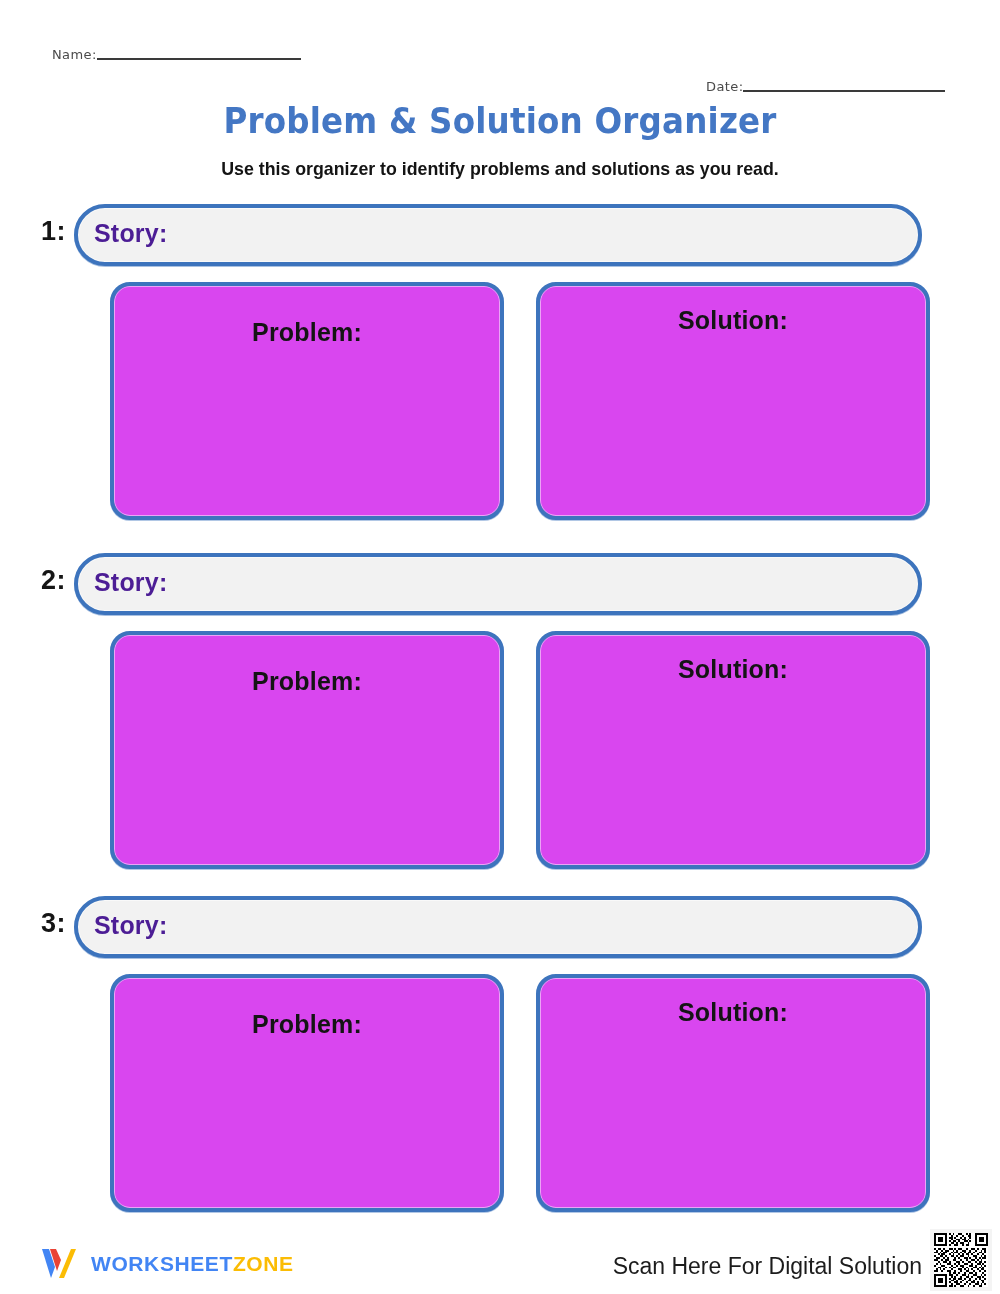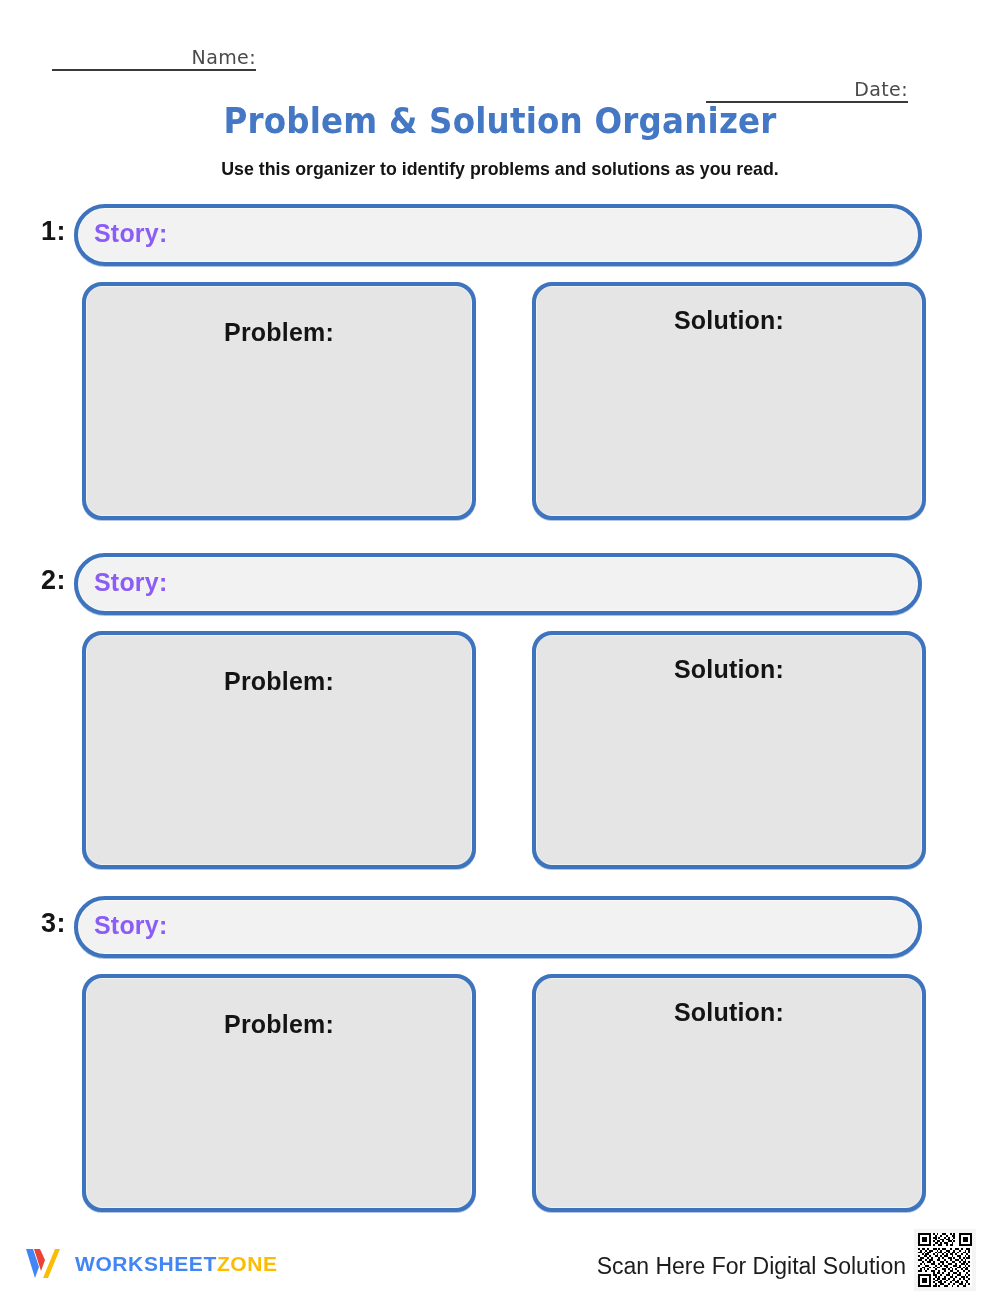--- a/index.html
+++ b/index.html
@@ -24,26 +24,25 @@
     position: absolute;
     top: 48px;
     left: 0;
     width: 1000px;
     height: 30px;
   }
   .meta-field {
     position: absolute;
     display: flex;
     align-items: flex-end;
-    font-size: 19px;
+    font-size: 13px;
     color: #4a4a4a;
     letter-spacing: .4px;
     font-family: "DejaVu Sans", sans-serif;
     white-space: nowrap;
-    flex-direction: column;
   }
   .meta-field.name { left: 52px; }
   .meta-field.date { left: 706px; margin-top: 32px; }
   .meta-label { line-height: 1; padding-bottom: 2px; }
   .meta-rule {
     display: block;
     height: 2px;
     background: #3a3a3a;
     margin-bottom: 3px;
   }
@@ -114,67 +113,68 @@
     border-radius: 34px;
     border: 1px solid rgba(61,116,189,.35);
     pointer-events: none;
   }
   .story-label {
     position: absolute;
     left: 94px;
     top: 19px;
     font-size: 25px;
     font-weight: bold;
-    color: #8b5cf6;
+    color: #4c1d95;
     letter-spacing: .2px;
   }
 
   .boxes {
     position: relative;
     height: 240px;
     margin-top: 14px;
   }
   .ps-box {
     position: absolute;
     top: 0;
     width: 394px;
     height: 238px;
-    background: #e5e5e5;
+    background: #d946ef;
     border: 4px solid #3d74bd;
     border-radius: 20px;
     box-shadow: inset 0 0 0 1px rgba(255,255,255,.5),
                 0 1px 0 rgba(61,116,189,.4);
+    margin-left: 28px;
   }
   .ps-box::after {
     content: "";
     position: absolute;
     left: -2px; right: -2px; top: -2px; bottom: -2px;
     border-radius: 22px;
     border: 1px solid rgba(61,116,189,.3);
     pointer-events: none;
   }
   .ps-box.problem { left: 82px; }
-  .ps-box.solution { left: 532px; padding-left: 41px; }
+  .ps-box.solution { left: 508px; padding-left: 41px; }
   .ps-label {
     position: absolute;
     left: 0;
     width: 100%;
     text-align: center;
     font-size: 25px;
     font-weight: bold;
     color: #141414;
     letter-spacing: .2px;
   }
   .ps-box.problem .ps-label { top: 32px; }
   .ps-box.solution .ps-label { top: 20px; }
 
   
   .footer {
     position: absolute;
-    left: 0;
+    left: 16px;
     top: 1225px;
     width: 984px;
     height: 69px;
   }
   .brand {
     position: absolute;
     left: 24px;
     top: 22px;
     display: flex;
     align-items: center;

